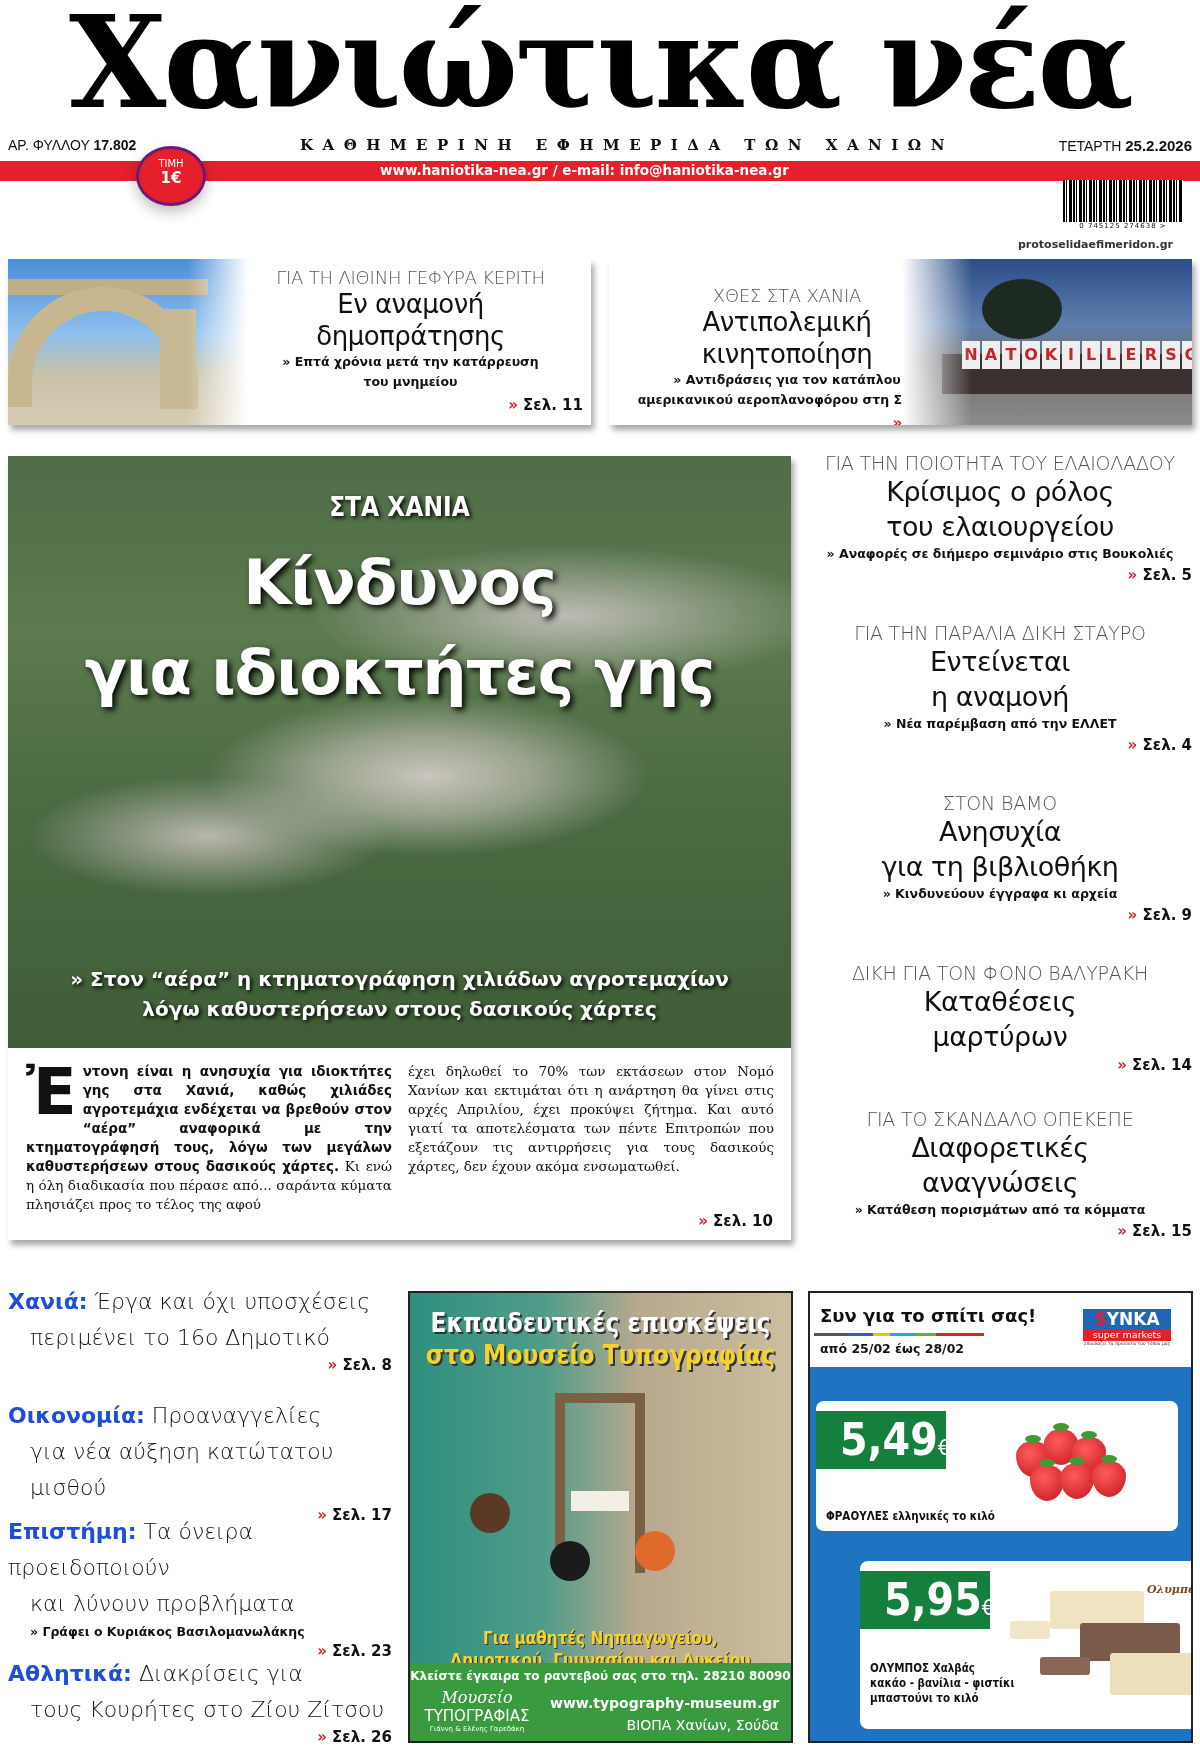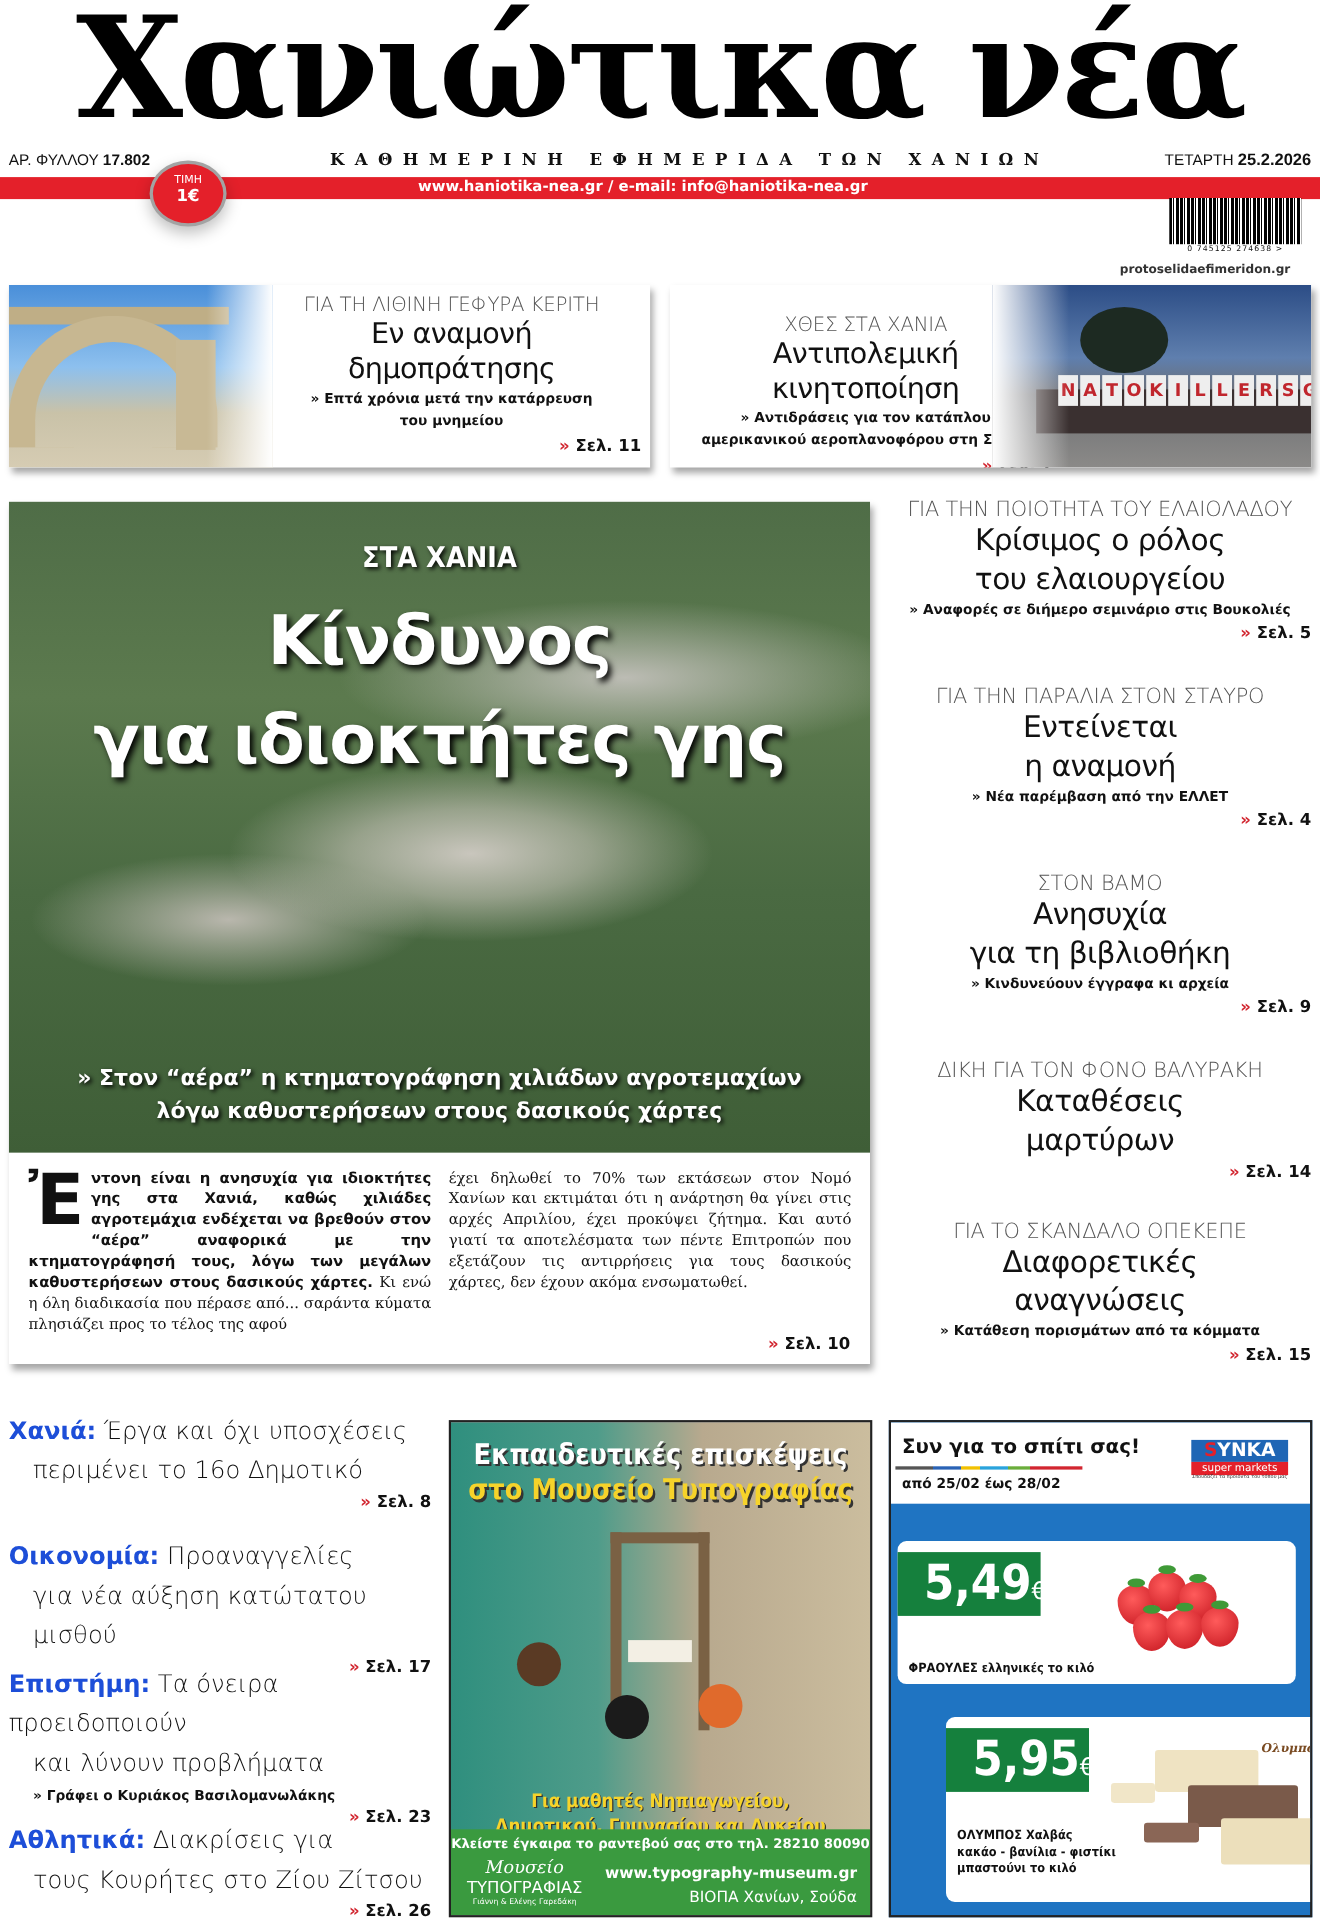--- a/index.html
+++ b/index.html
@@ -14,21 +14,21 @@
   .issue { position: absolute; left: 8px; top: 137px; font-family: "Liberation Sans", sans-serif; font-size: 14px; }
   .issue b { font-weight: bold; }
   .tagline { position: absolute; left: 300px; top: 136px; font-family: "DejaVu Serif", serif; font-weight: bold;
     font-size: 15px; letter-spacing: 9.5px; }
   .date { position: absolute; right: 8px; top: 137px; font-family: "Liberation Sans", sans-serif; font-size: 14px; }
   .date b { font-weight: bold; font-size: 15px; }
   .redbar { position: absolute; left: 0; top: 161px; width: 1200px; height: 20px; background: #e4202a; }
   .redbar .url { position: absolute; left: 380px; top: 1px; color: #fff; font-weight: bold; font-size: 13.5px;
     font-family: "DejaVu Sans", sans-serif; }
   .price { position: absolute; left: 136px; top: 146px; width: 70px; height: 60px; border-radius: 50%;
-    background: #e4202a; border: 3px solid #a3a3a3; box-shadow: 0 6px 14px rgba(0,0,0,.25); text-align: center; color: #fff; }
+    background: #e4202a; border: 3px solid #701a75; box-shadow: 0 6px 14px rgba(0,0,0,.25); text-align: center; color: #fff; }
   .price .l { display:block; font-size: 10px; margin-top: 9px; }
   .price .v { display:block; font-size: 15px; font-weight: bold; }
   .barcode { position: absolute; left: 1063px; top: 180px; width: 120px; height: 56px; }
   .barcode .bars { height: 42px; background: repeating-linear-gradient(90deg, #000 0 2px, #fff 2px 3px, #000 3px 4px, #fff 4px 6px, #000 6px 9px, #fff 9px 10px); }
   .barcode .num { font-size: 7px; text-align: center; letter-spacing: 1px; }
   .proto { position: absolute; left: 1018px; top: 238px; font-size: 11px; font-weight: bold; color: #333; }
 
   
   .teaser { position: absolute; top: 259px; height: 166px; background: #fff; box-shadow: 3px 5px 6px rgba(0,0,0,.35); overflow: hidden; }
   .t1 { left: 8px; width: 583px; }
@@ -227,21 +227,21 @@
 </div>
 
 <div class="rcol" style="top:452px;">
   <div class="kicker">ΓΙΑ ΤΗΝ ΠΟΙΟΤΗΤΑ ΤΟΥ ΕΛΑΙΟΛΑΔΟΥ</div>
   <div class="head">Κρίσιμος ο ρόλος</div>
   <div class="head">του ελαιουργείου</div>
   <div class="sub">» Αναφορές σε διήμερο σεμινάριο στις Βουκολιές</div>
   <div class="sel"><span class="raq">»</span> <span>Σελ. 5</span></div>
 </div>
 <div class="rcol" style="top:622px;">
-  <div class="kicker">ΓΙΑ ΤΗΝ ΠΑΡΑΛΙΑ ΣΤΟΝ ΣΤΑΥΡΟ</div>
+  <div class="kicker">ΓΙΑ ΤΗΝ ΠΑΡΑΛΙΑ ΔΙΚΗ ΣΤΑΥΡΟ</div>
   <div class="head">Εντείνεται</div>
   <div class="head">η αναμονή</div>
   <div class="sub">» Νέα παρέμβαση από την ΕΛΛΕΤ</div>
   <div class="sel"><span class="raq">»</span> <span>Σελ. 4</span></div>
 </div>
 <div class="rcol" style="top:792px;">
   <div class="kicker">ΣΤΟΝ ΒΑΜΟ</div>
   <div class="head">Ανησυχία</div>
   <div class="head">για τη βιβλιοθήκη</div>
   <div class="sub">» Κινδυνεύουν έγγραφα κι αρχεία</div>

